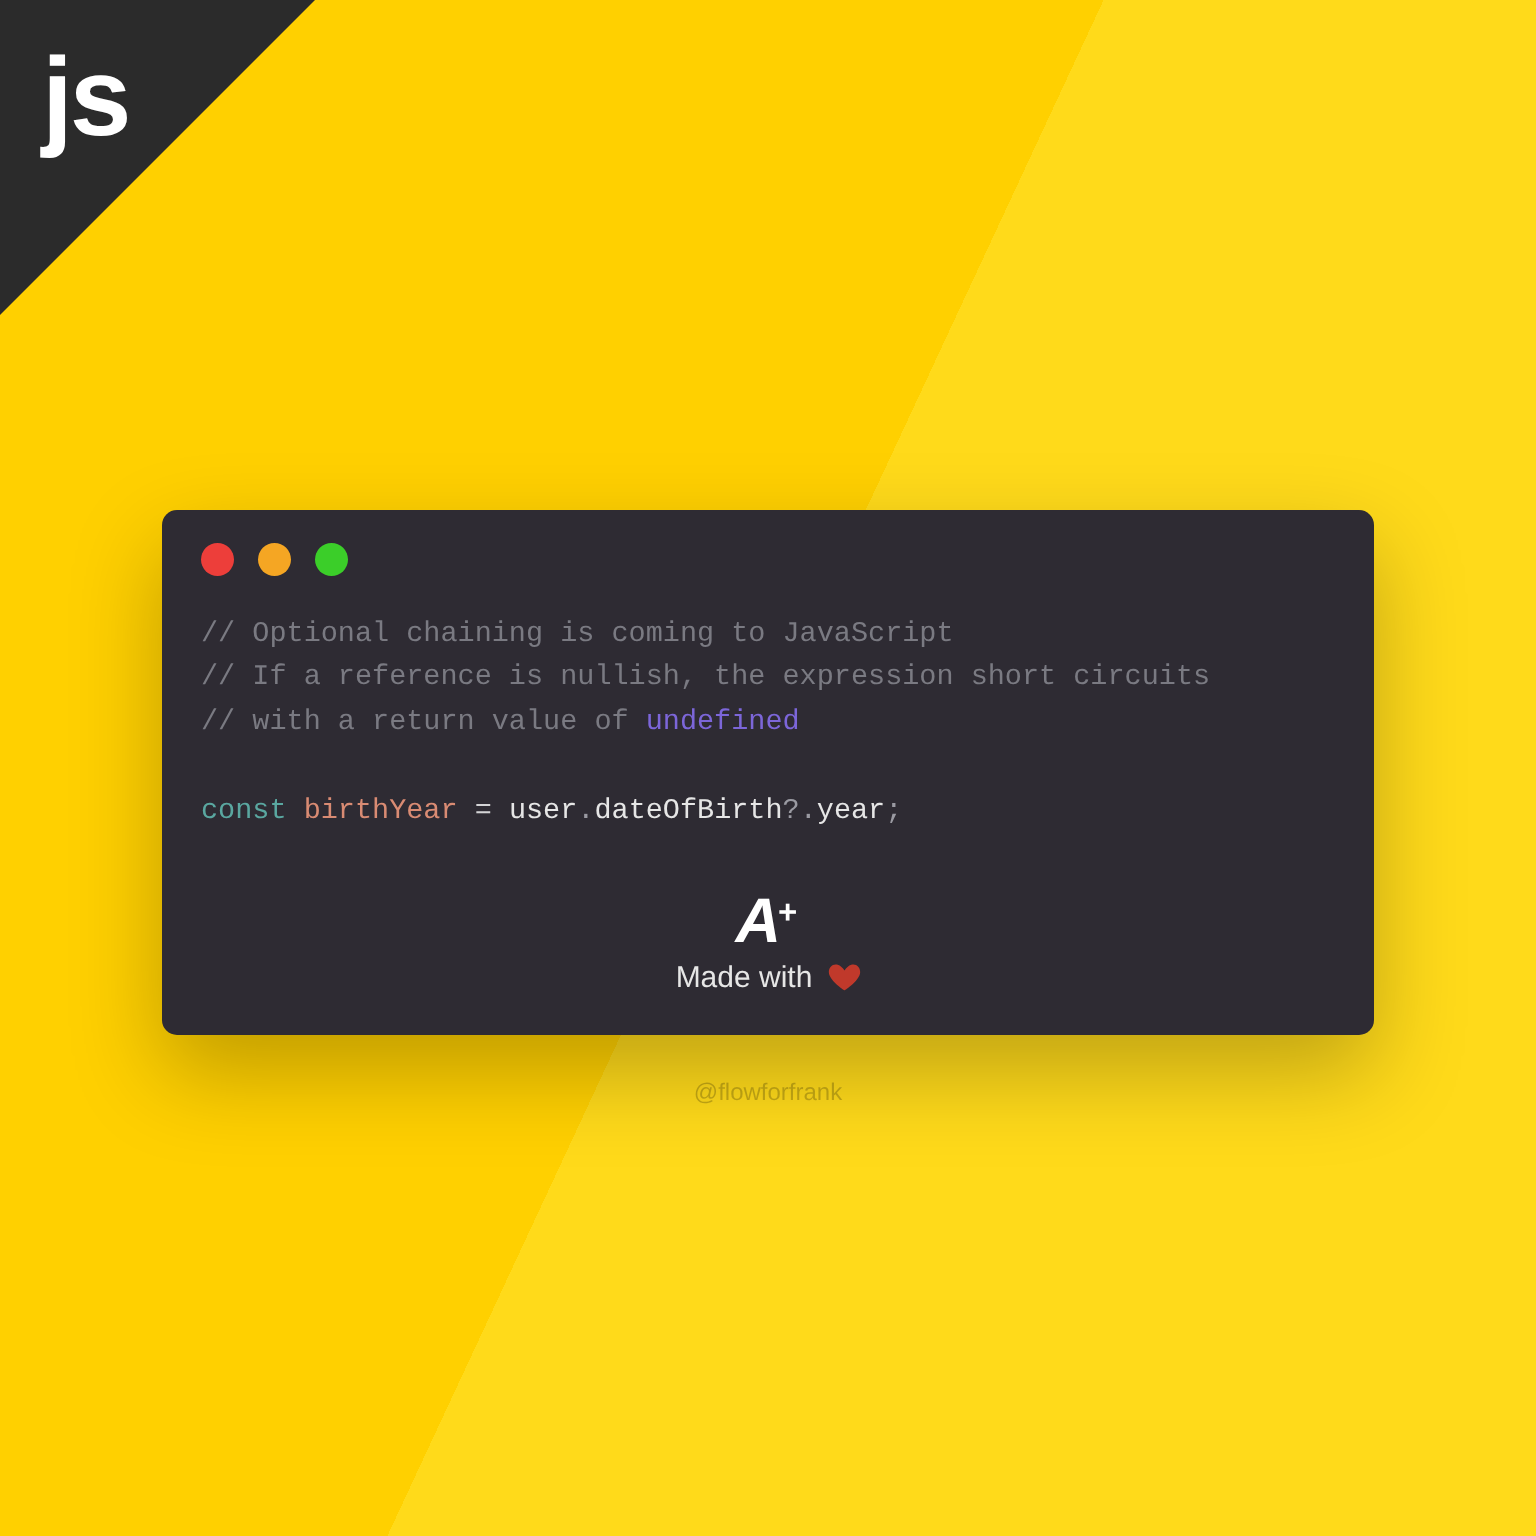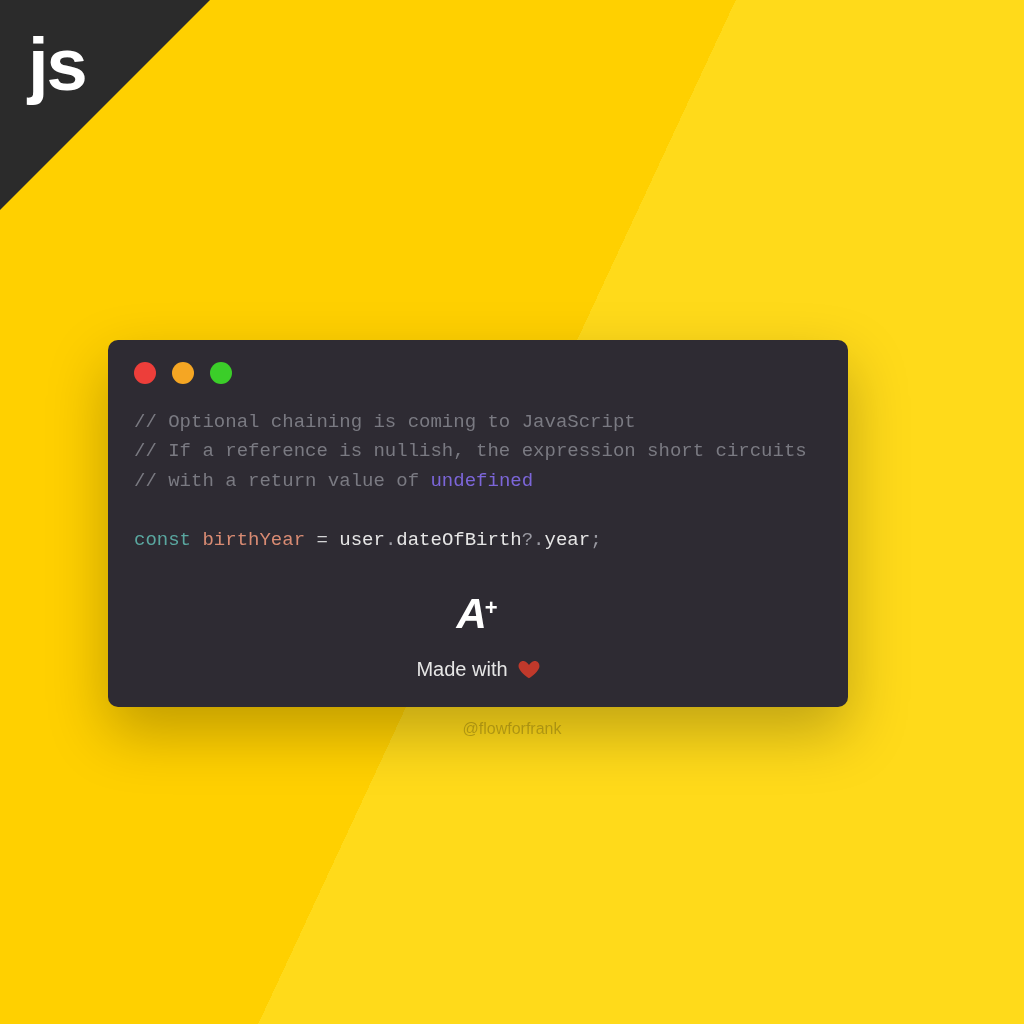--- a/index.html
+++ b/index.html
@@ -29,21 +29,21 @@
     color: #ffffff;
     font-size: 74px;
     font-weight: 700;
     letter-spacing: -2px;
     font-family: "Segoe UI", Arial, sans-serif;
   }
   .card {
     position: absolute;
     left: 108px;
     top: 340px;
-    width: 740px;
+    width: 808px;
     background: #2e2b33;
     border-radius: 10px;
     box-shadow: 0 25px 60px rgba(0,0,0,0.25);
     padding: 22px 26px 26px 26px;
   }
   .traffic {
     display: flex;
     gap: 16px;
     margin-bottom: 24px;
   }
@@ -94,26 +94,25 @@
   .logo-plus {
     color: #ffffff;
     font-weight: 900;
     font-size: 22px;
     position: relative;
     top: -6px;
     left: -2px;
   }
   .made-with {
     display: flex;
-    align-items: flex-end;
+    align-items: flex-start;
     gap: 10px;
     color: #e6e6e6;
     font-size: 20px;
     font-weight: 300;
-    margin-top: 17px;
   }
   .heart {
     width: 22px; height: 22px;
   }
   .handle {
     position: absolute;
     left: 50%;
     transform: translateX(-50%);
     top: 720px;
     color: rgba(0,0,0,0.22);

